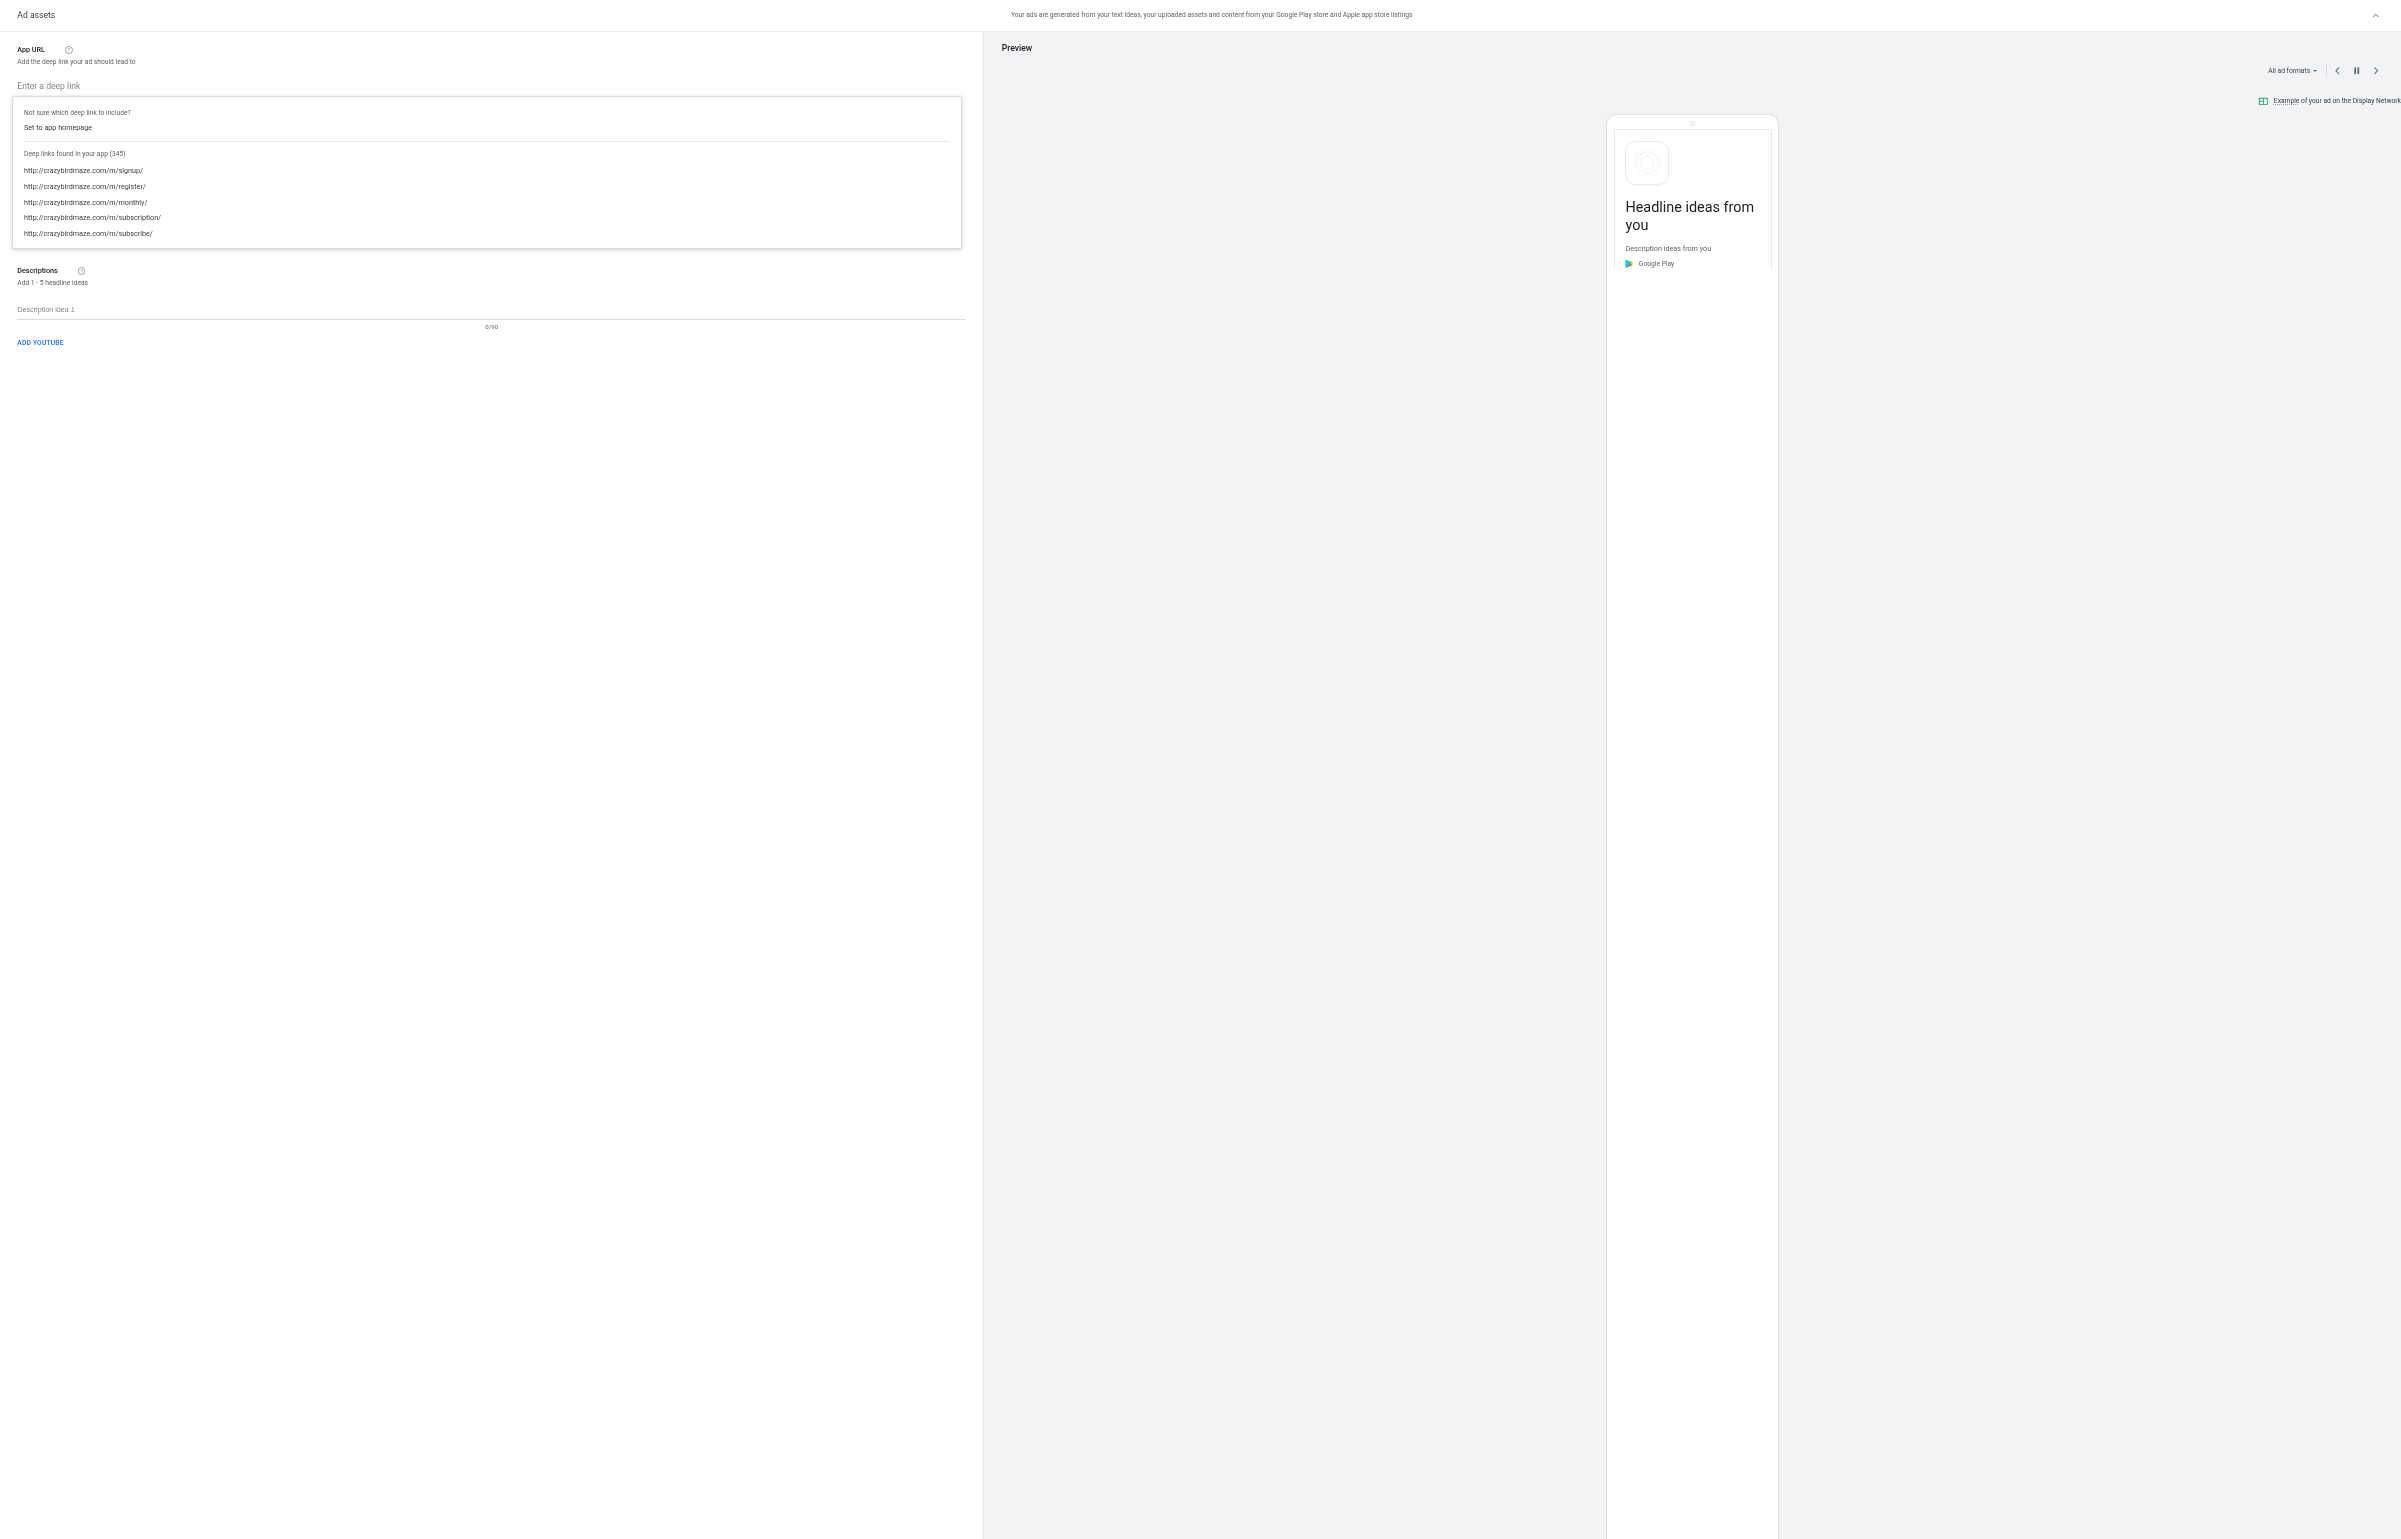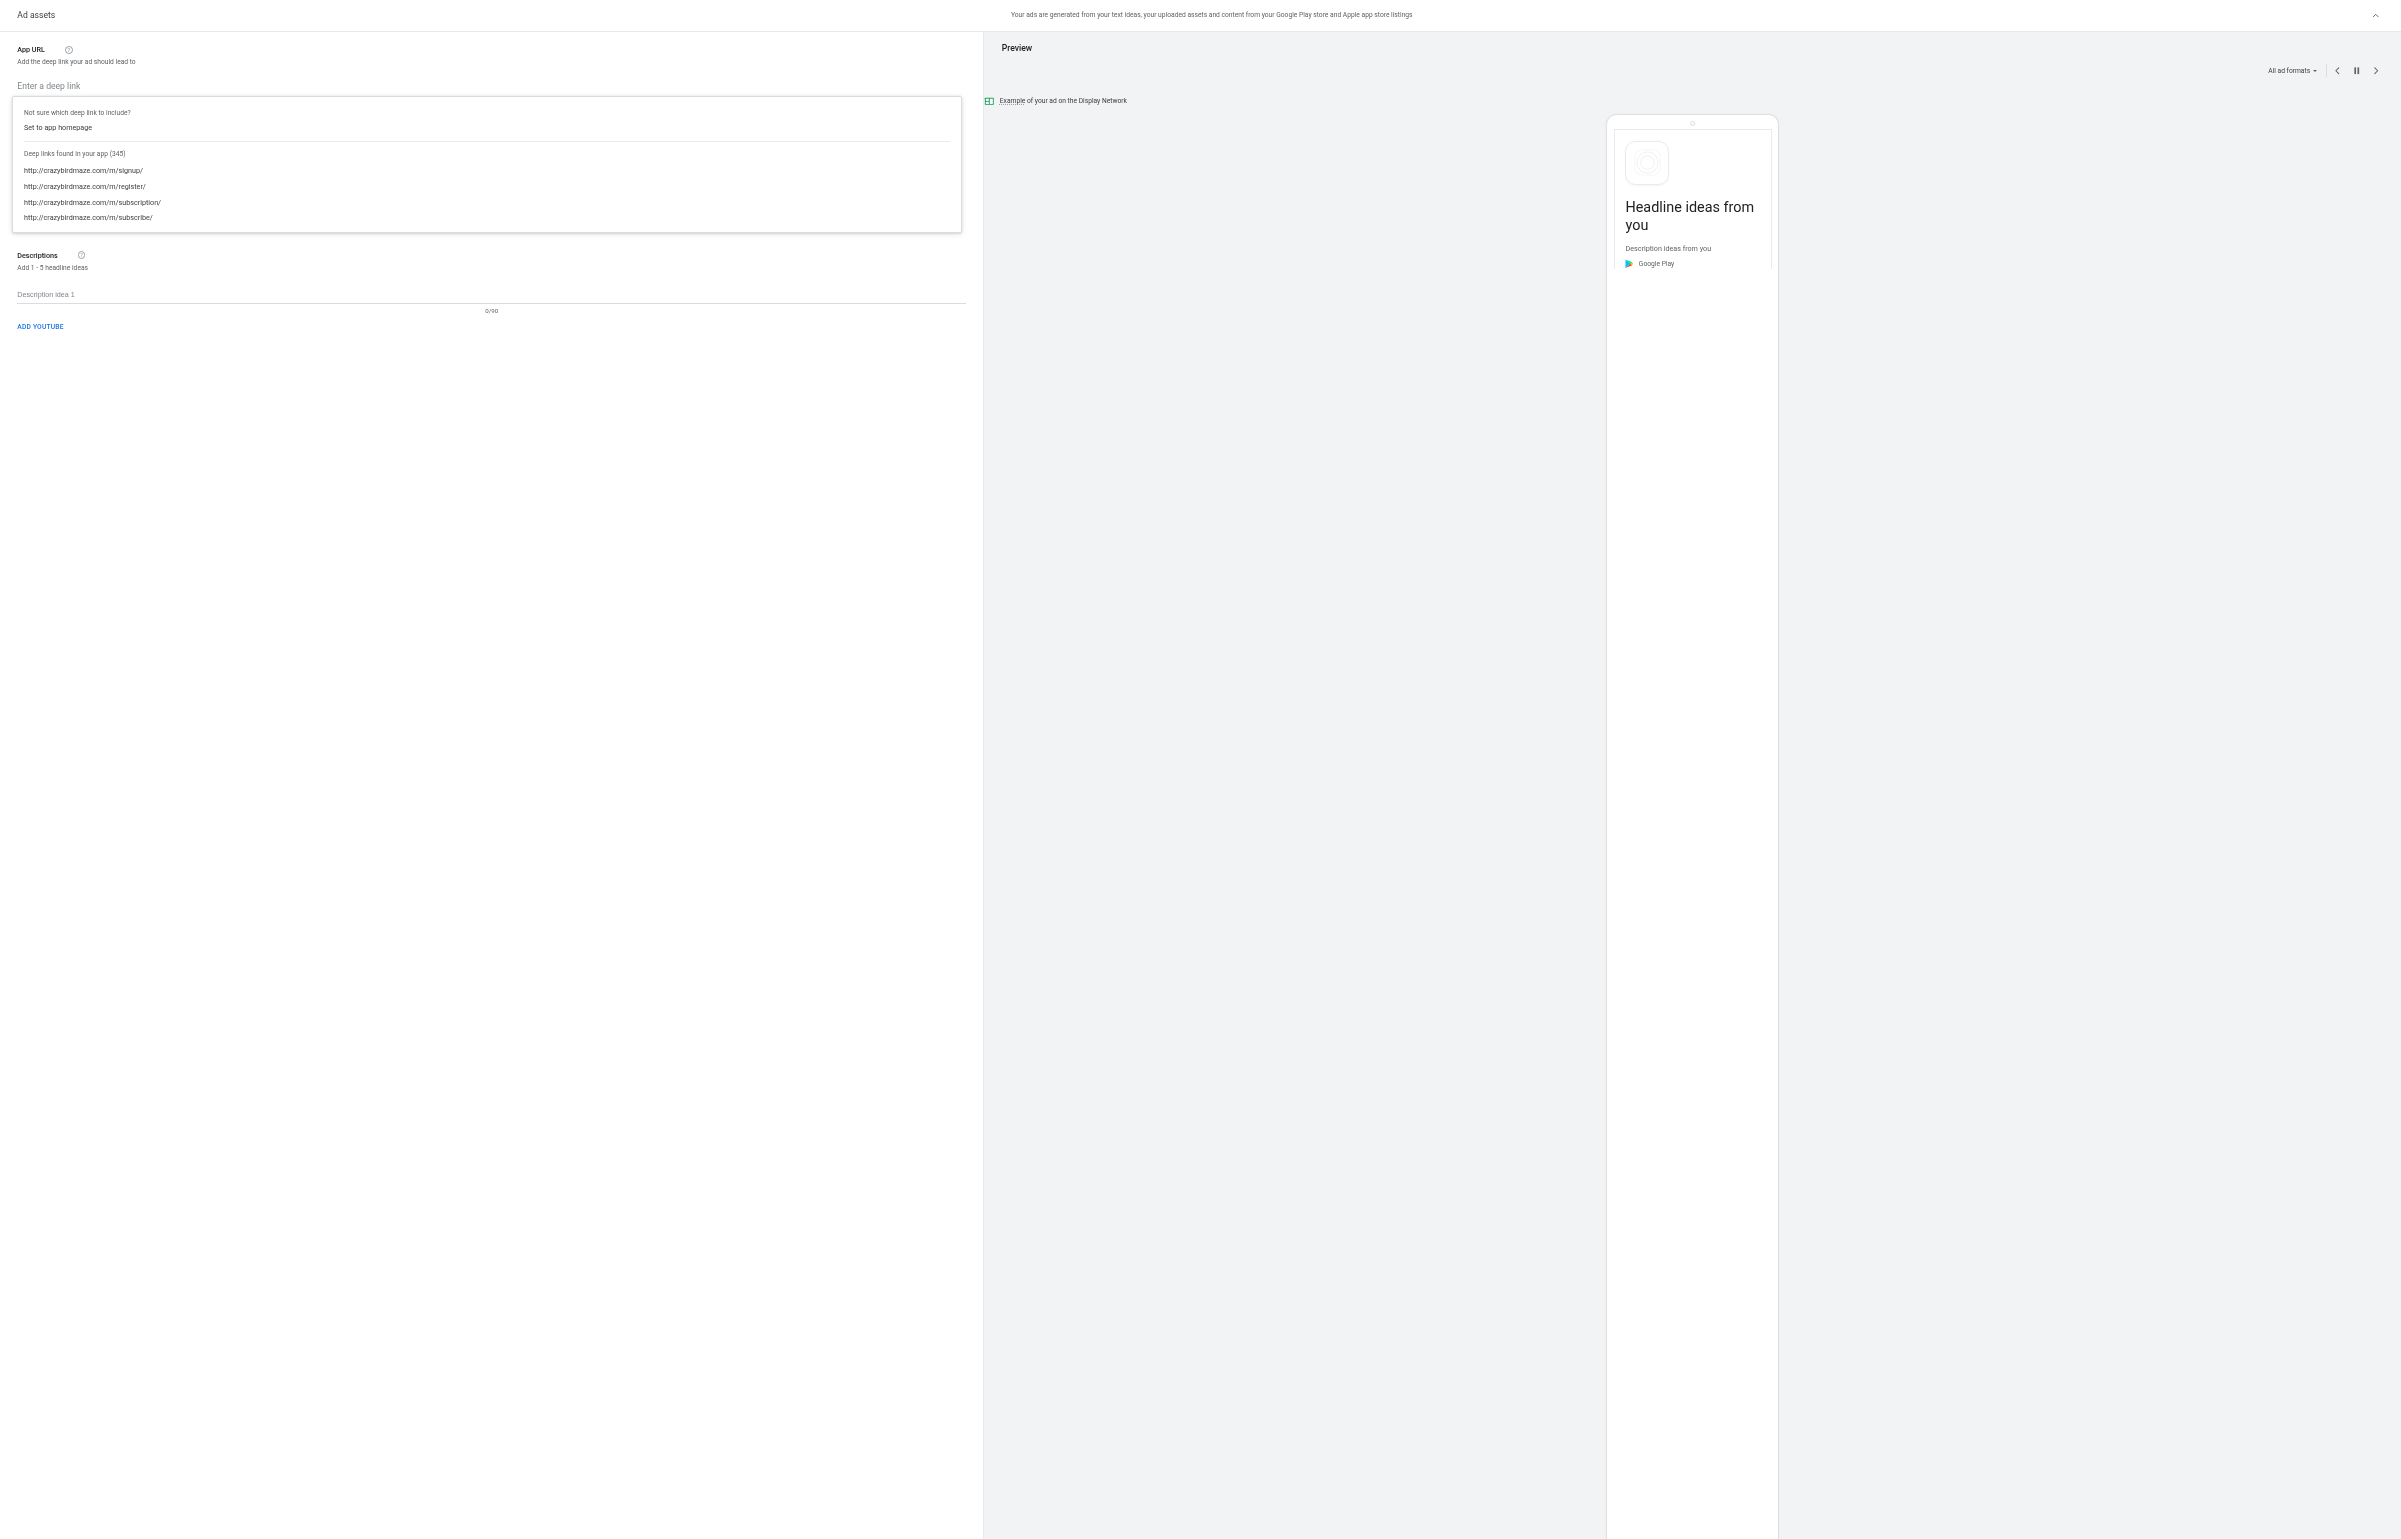--- a/index.html
+++ b/index.html
@@ -206,21 +206,21 @@
     .ctrl-btn {
       width: 15.4px; height: 15.4px;
       display: flex; align-items: center; justify-content: center;
       cursor: pointer;
       border-radius: 50%;
       color: #5f6368;
     }
     .example-row {
       display: flex;
       align-items: center;
-      justify-content: flex-start;
+      justify-content: flex-end;
       gap: 4.8px;
       margin-top: 11.5px;
       font-size: 6.7px;
       color: #3c4043;
     }
     .example-row .ex { text-decoration: underline dotted; text-decoration-color: #9aa0a6; text-underline-offset: 1.4px; }
     .preview-stage {
       flex: 1;
       display: flex;
       justify-content: center;
@@ -309,20 +309,21 @@
     <div class="dropdown">
       <div class="dropdown-hint">Not sure which deep link to include?</div>
       <div class="dropdown-action">Set to app homepage</div>
       <div class="dropdown-divider"></div>
       <div class="dropdown-list-label">
         <span>Deep links found in your app</span> (<span>345</span>)
       </div>
       <div class="deeplink-list">
         <div class="dropdown-item">http://crazybirdmaze.com/m/signup/</div>
         <div class="dropdown-item">http://crazybirdmaze.com/m/register/</div>
+        <div class="dropdown-item">http://crazybirdmaze.com/m/monthly/</div>
         <div class="dropdown-item">http://crazybirdmaze.com/m/subscription/</div>
         <div class="dropdown-item">http://crazybirdmaze.com/m/subscribe/</div>
       </div>
     </div>
 
     <div class="descriptions">
       <div class="section-label">
         <span>Descriptions</span>
         <span class="section-help">?</span>
       </div>

